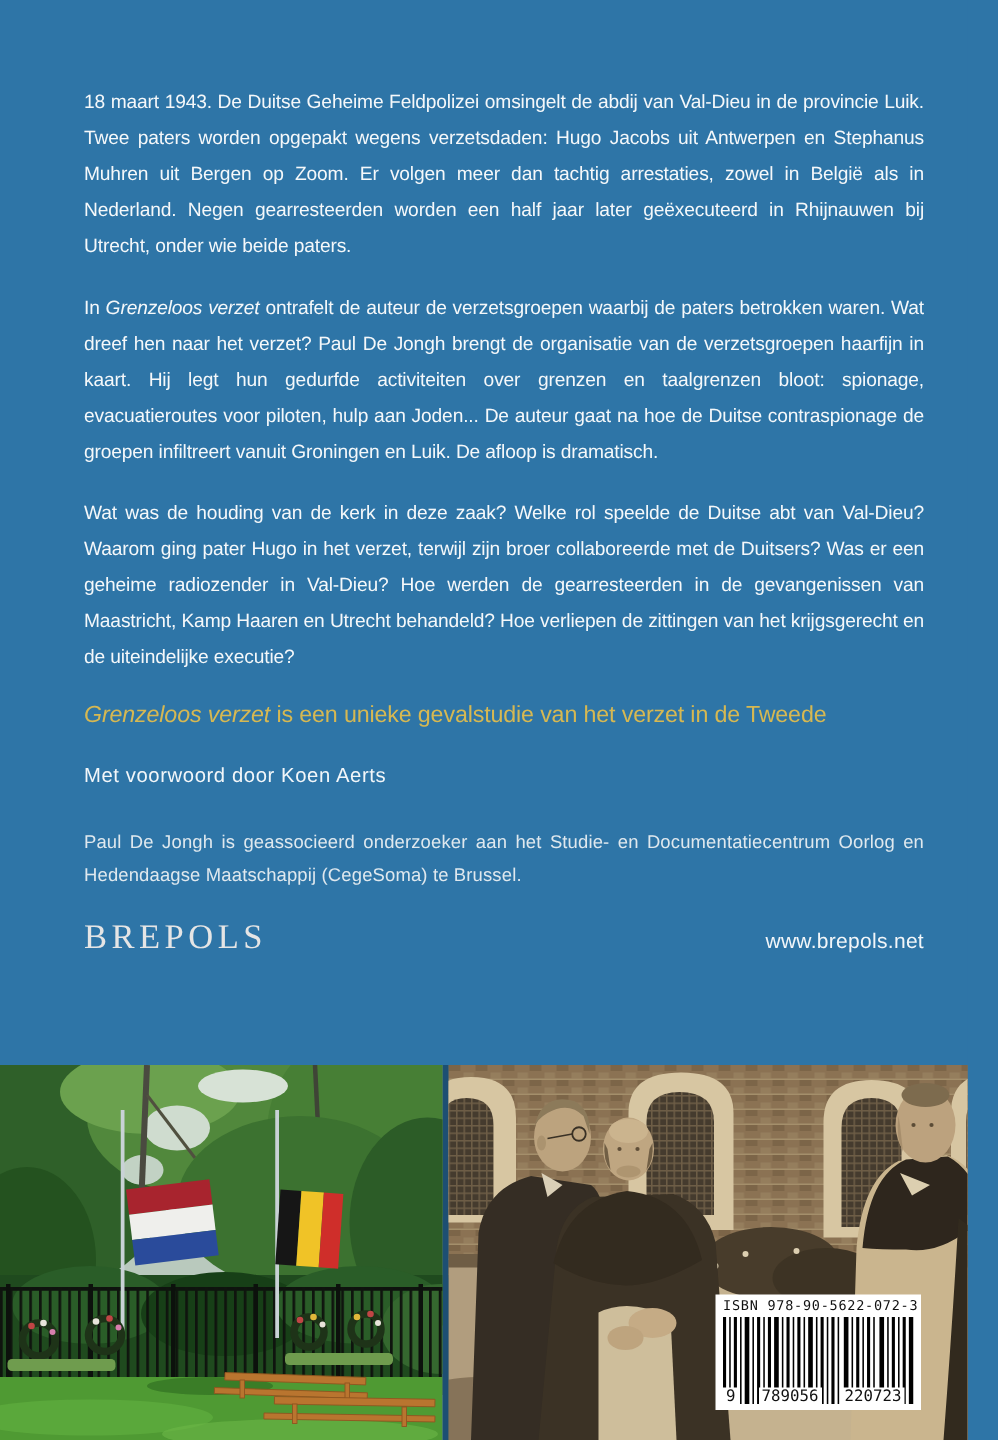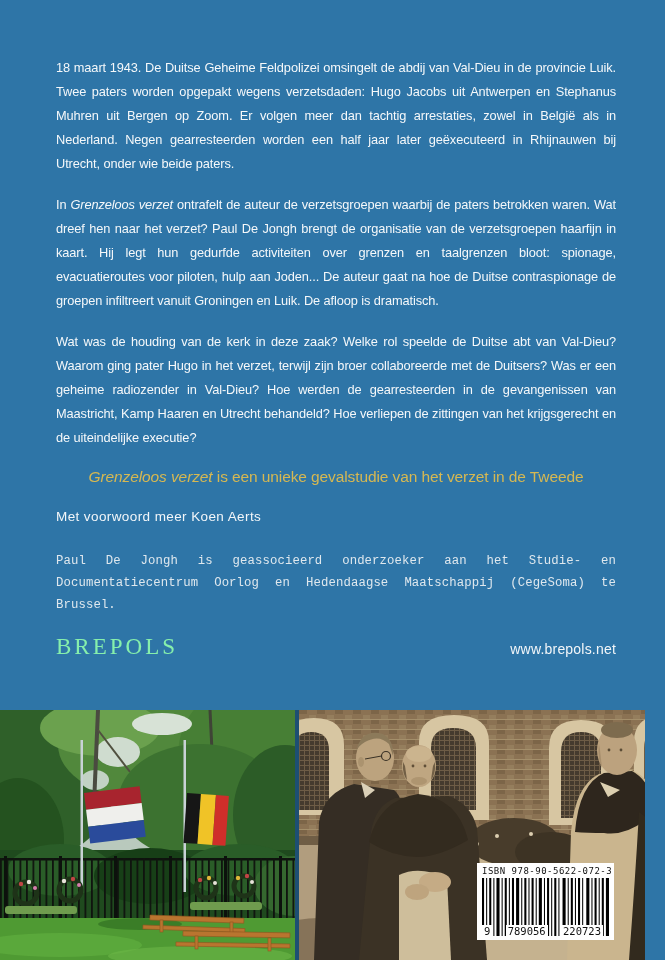--- a/index.html
+++ b/index.html
@@ -28,49 +28,48 @@
     text-align: justify;
     color: #f5f8fa;
   }
   p.body-par.last { margin-bottom: 14px; }
   em { font-style: italic; }
   p.highlight {
     margin: 0 0 20px 0;
     font-size: 15.5px;
     line-height: 25px;
     letter-spacing: -0.1px;
-    text-align: center;
+    text-align: left;
     color: #d6b852;
   }
   p.foreword {
     margin: 0 0 26px 0;
     font-size: 13.5px;
     letter-spacing: 0.4px;
     color: #f2f6f9;
   }
   p.bio {
     margin: 0 0 18px 0;
     font-size: 12.3px;
     line-height: 22px;
     letter-spacing: 0.1px;
     text-align: justify;
     color: #dfe8ee;
-    font-family: Liberation Mono, monospace;
   }
   .pub-row {
     display: flex;
     justify-content: space-between;
     align-items: baseline;
     margin-top: 2px;
   }
   .publisher-logo {
     font-family: "Liberation Serif", serif;
     font-size: 23px;
     letter-spacing: 3px;
-    color: #86efac;
+    color: #e5e5e5;
     font-weight: 400;
   }
   .website {
     font-size: 14px;
     color: #f2f6f9;
     letter-spacing: 0.2px;
   }
   .photos {
     position: absolute;
     left: 0; top: 710px;
@@ -120,21 +119,21 @@
 
   <main class="text-area">
     <p class="body-par">18 maart 1943. De Duitse Geheime Feldpolizei omsingelt de abdij van Val-Dieu in de provincie Luik. Twee paters worden opgepakt wegens verzetsdaden: Hugo Jacobs uit Antwerpen en Stephanus Muhren uit Bergen op Zoom. Er volgen meer dan tachtig arrestaties, zowel in België als in Nederland. Negen gearresteerden worden een half jaar later geëxecuteerd in Rhijnauwen bij Utrecht, onder wie beide paters.</p>
 
     <p class="body-par"><span>In</span> <em>Grenzeloos verzet</em> <span>ontrafelt de auteur de verzetsgroepen waarbij de paters betrokken waren. Wat dreef hen naar het verzet? Paul De Jongh brengt de organisatie van de verzetsgroepen haarfijn in kaart. Hij legt hun gedurfde activiteiten over grenzen en taalgrenzen bloot: spionage, evacuatieroutes voor piloten, hulp aan Joden... De auteur gaat na hoe de Duitse contraspionage de groepen infiltreert vanuit Groningen en Luik. De afloop is dramatisch.</span></p>
 
     <p class="body-par last">Wat was de houding van de kerk in deze zaak? Welke rol speelde de Duitse abt van Val-Dieu? Waarom ging pater Hugo in het verzet, terwijl zijn broer collaboreerde met de Duitsers? Was er een geheime radiozender in Val-Dieu? Hoe werden de gearresteerden in de gevangenissen van Maastricht, Kamp Haaren en Utrecht behandeld? Hoe verliepen de zittingen van het krijgsgerecht en de uiteindelijke executie?</p>
 
     <p class="highlight"><em>Grenzeloos verzet</em> <span>is een unieke gevalstudie van het verzet in de Tweede</span><br></p>
 
-    <p class="foreword">Met voorwoord meer Koen Aerts</p>
+    <p class="foreword">Met voorwoord door Koen Aerts</p>
 
     <p class="bio">Paul De Jongh is geassocieerd onderzoeker aan het Studie- en Documentatiecentrum Oorlog en Hedendaagse Maatschappij (CegeSoma) te Brussel.</p>
 
     <div class="pub-row">
       <span class="publisher-logo">BREPOLS</span>
       <span class="website">www.brepols.net</span>
     </div>
   </main>
 
   <div class="photos">

